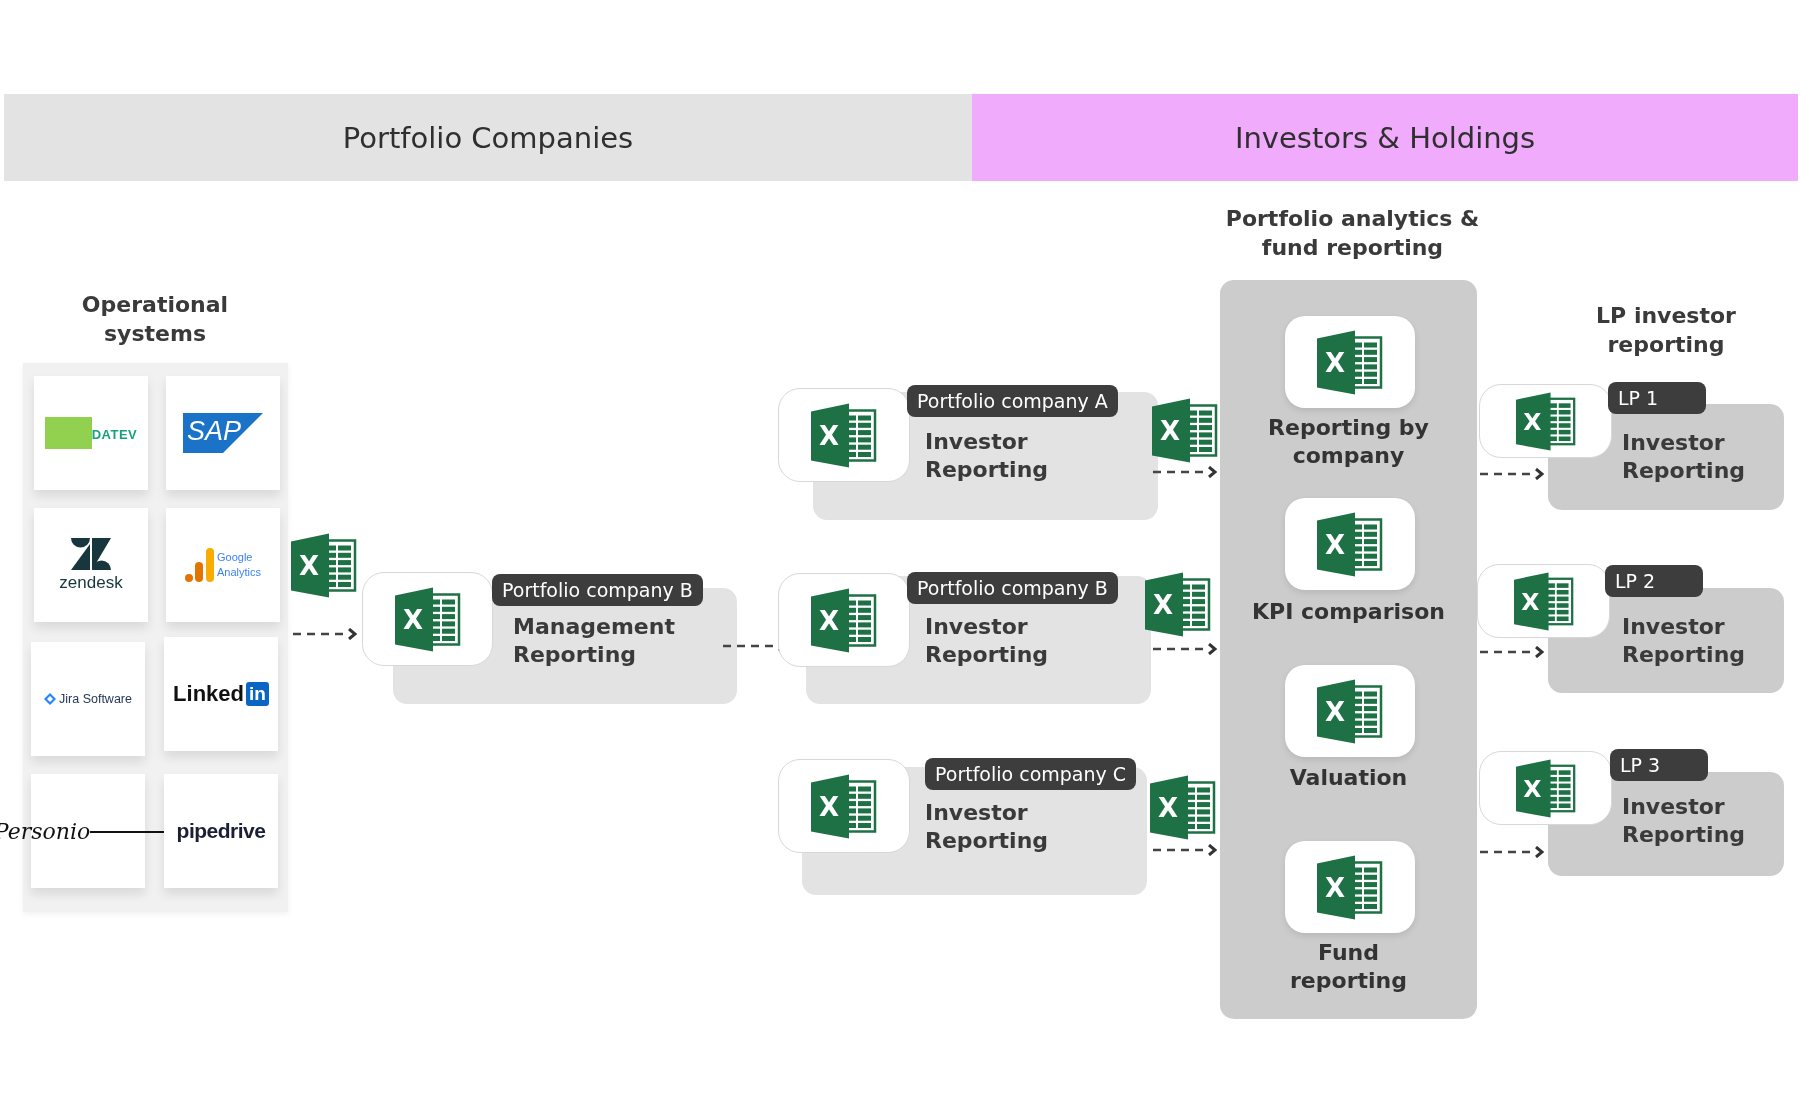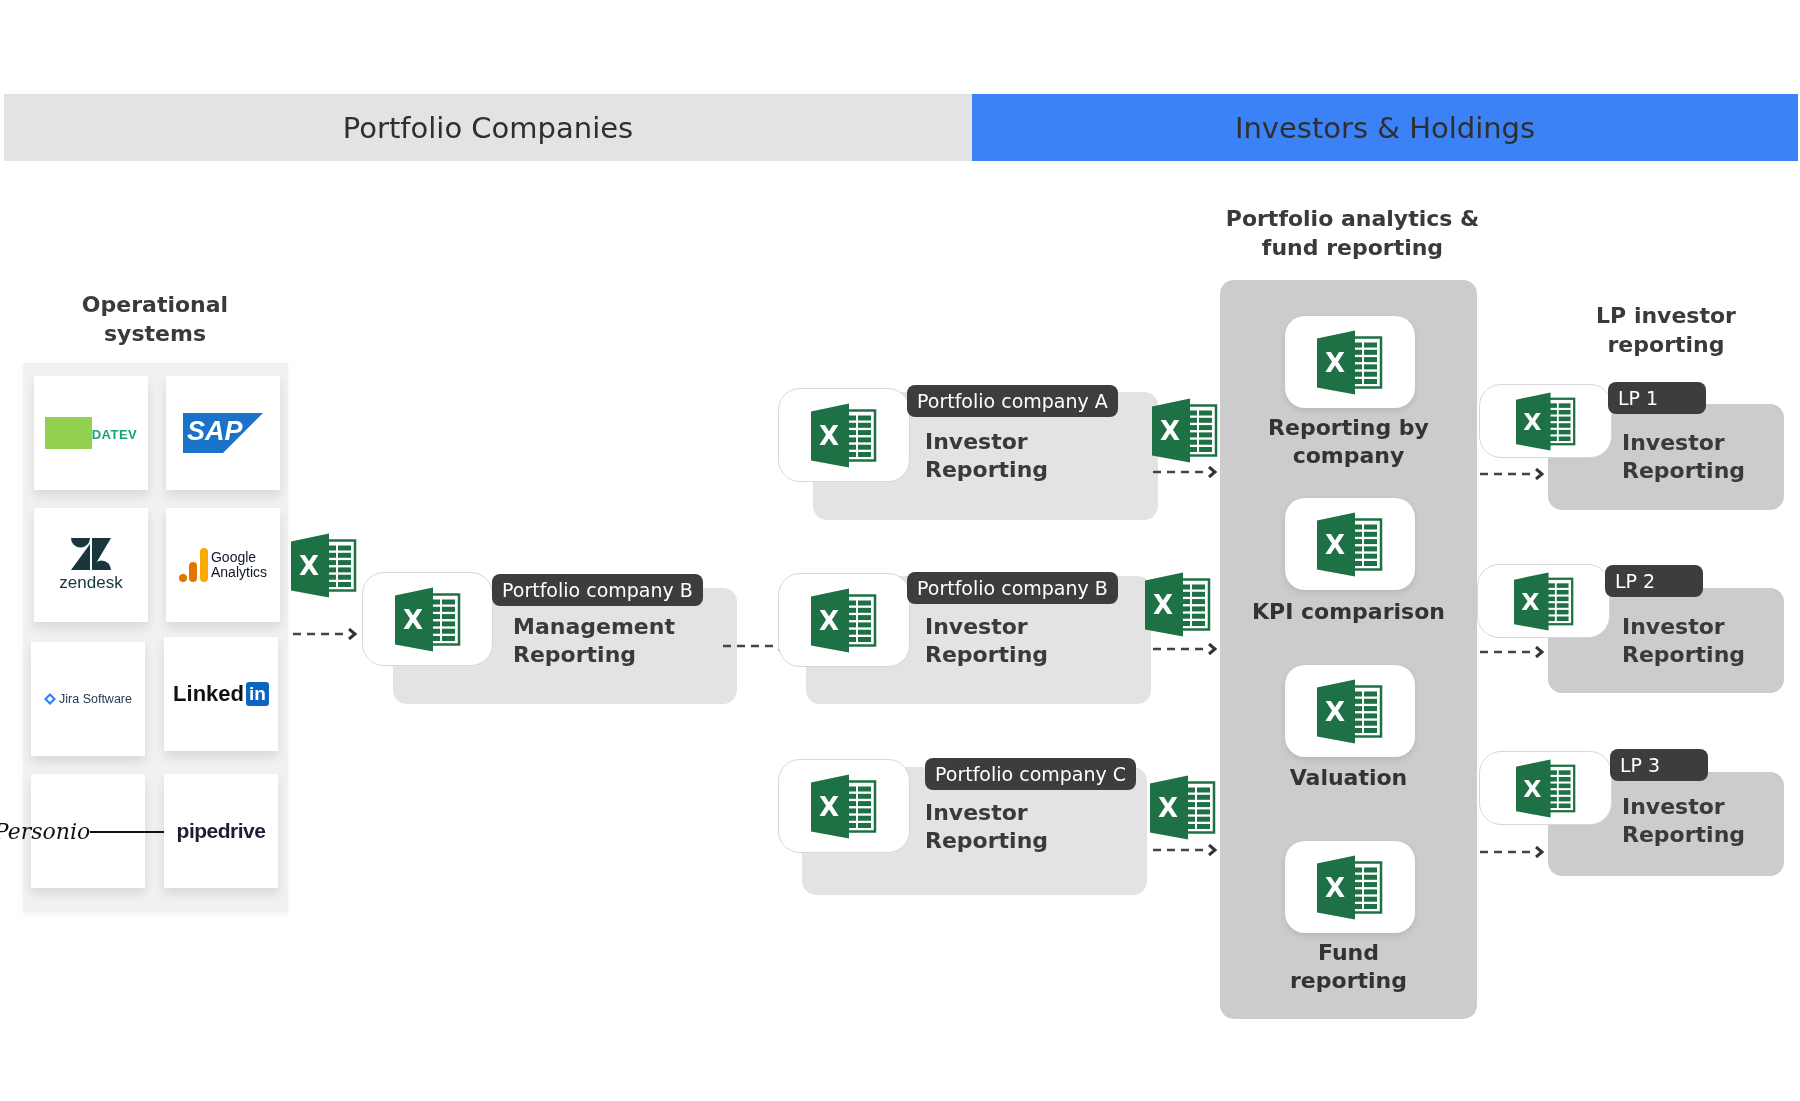--- a/index.html
+++ b/index.html
@@ -1,21 +1,21 @@
 <!DOCTYPE html>
 <html><head>
 <meta charset="utf-8">
 <style>
   * { box-sizing: border-box; margin: 0; padding: 0; }
   html, body { width: 1800px; height: 1101px; background: #ffffff; overflow: hidden; }
   body { position: relative; font-family: "DejaVu Sans", sans-serif; color: #333333; }
   .abs { position: absolute; }
-  .band { position: absolute; top: 94px; height: 67px; display: flex; align-items: center; justify-content: center; font-size: 29px; color: #2f2f2f; }
+  .band { position: absolute; top: 94px; height: 87px; display: flex; align-items: center; justify-content: center; font-size: 29px; color: #2f2f2f; }
   .band-left { left: 4px; width: 968px; background: #e3e3e3; }
-  .band-right { left: 972px; width: 826px; background: #3b82f6; }
+  .band-right { left: 972px; width: 826px; background: #f0abfc; }
   .heading { position: absolute; text-align: center; font-size: 22px; line-height: 29px; color: #3a3a3a; font-weight: bold; }
   .ops-box { position: absolute; left: 23px; top: 363px; width: 265px; height: 549px; background: #f1f1f1; box-shadow: 0 2px 6px rgba(0,0,0,0.06); }
   .tile { position: absolute; width: 114px; height: 114px; background: #ffffff; box-shadow: 0 6px 10px rgba(0,0,0,0.10); display: flex; align-items: center; justify-content: center; }
   .card-bg { position: absolute; background: #e3e3e3; border-radius: 14px; }
   .card-bg.dark { background: #cccccc; }
   .icon-box { position: absolute; background: #ffffff; border: 1px solid #d8d8d8; border-radius: 22px; display: flex; align-items: center; justify-content: center; }
   .tag { position: absolute; background: #3d3d3d; color: #ffffff; border-radius: 8px; font-size: 19px; padding: 0 10px; display: flex; align-items: center; height: 32px; white-space: nowrap; }
   .card-text { position: absolute; font-size: 22px; line-height: 28px; font-weight: bold; color: #3a3a3a; }
   .arrow { position: absolute; height: 12px; }
   .panel { position: absolute; left: 1220px; top: 280px; width: 257px; height: 739px; background: #cccccc; border-radius: 14px; }
@@ -43,42 +43,42 @@
     <div style="display:flex; flex-direction:row; align-items:center;">
       <div style="width:47px; height:32px; background:#92d050;"></div>
       <div class="logo-text" style="font-size:13px; font-weight:bold; color:#17a37a; letter-spacing:0.5px; margin-top:2px;">DATEV</div>
     </div>
   </div>
   <div class="tile" style="left:143px; top:13px;">
     <div style="position:relative; width:80px; height:40px;">
       <svg width="80" height="40" viewBox="0 0 80 40">
           <polygon points="0,0 80,0 40,40 0,40" fill="#1a73c8"></polygon>
         </svg>
-      <span class="logo-text" style="position:absolute; left:4px; top:3px; font-size:27px; font-weight:bold; font-style:italic; color:#ffffff;">SAP</span>
+      <span class="logo-text" style="position:absolute; left:4px; top:3px; font-size:27px; font-weight:normal; font-style:italic; color:#ffffff;">SAP</span>
     </div>
   </div>
   <div class="tile" style="left:11px; top:145px;">
     <div style="display:flex; flex-direction:column; align-items:center;">
       <svg width="40" height="32" viewBox="0 0 40 32">
         <path d="M0 0 H19 A9.5 9.5 0 0 1 0 0 Z" fill="#17363d"></path>
         <polygon points="21,0 40,0 40,0 21,32 21,32" fill="#17363d"></polygon>
         <polygon points="0,32 19,6 19,32" fill="#17363d"></polygon>
         <path d="M21 32 A9.5 9.5 0 0 1 40 32 Z" fill="#17363d"></path>
       </svg>
       <div class="logo-text" style="font-size:17px; color:#17363d; margin-top:3px;">zendesk</div>
     </div>
   </div>
   <div class="tile" style="left:143px; top:145px;">
     <div style="display:flex; align-items:center;">
       <svg width="30" height="34" viewBox="0 0 30 34">
         <circle cx="4" cy="30" r="4" fill="#e37400"></circle>
         <rect x="10" y="14" width="8" height="20" rx="4" fill="#e37400"></rect>
         <rect x="21" y="0" width="8" height="34" rx="4" fill="#f9ab00"></rect>
       </svg>
-      <div class="logo-text" style="font-size:14px; line-height:15px; color:#0f172a; margin-left:2px;">
+      <div class="logo-text" style="font-size:11px; line-height:15px; color:#3b82f6; margin-left:2px;">
         <div>Google</div>
         <div>Analytics</div>
       </div>
     </div>
   </div>
   <div class="tile" style="left:8px; top:279px;">
     <div style="display:flex; align-items:center;">
       <svg width="12" height="12" viewBox="0 0 12 12">
           <polygon points="6,0 12,6 6,12 0,6" fill="#2684ff"></polygon>
           <polygon points="6,3 9,6 6,9 3,6" fill="#ffffff"></polygon>

